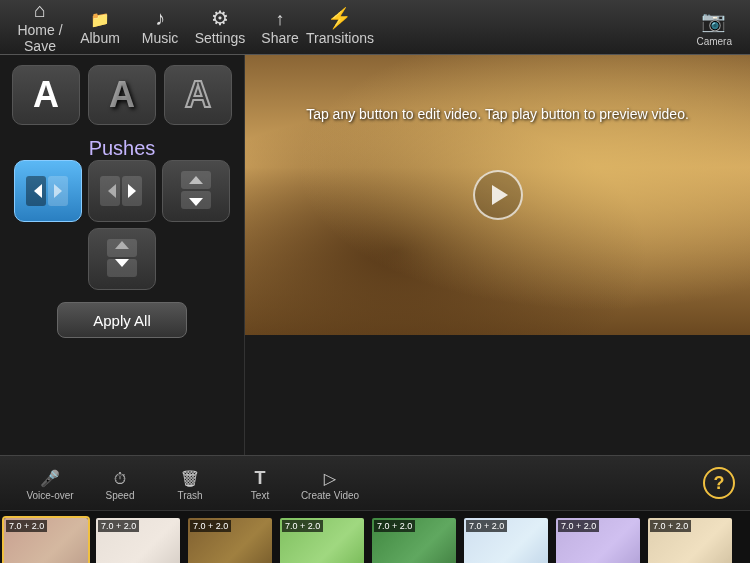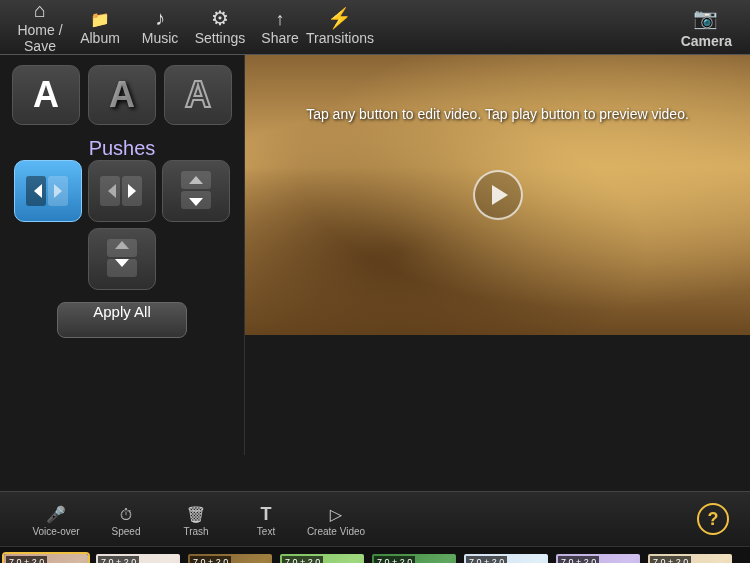--- a/index.html
+++ b/index.html
@@ -45,21 +45,21 @@
     .toolbar-spacer { flex: 1; }
     .camera-btn {
       display: flex;
       flex-direction: column;
       align-items: center;
       justify-content: center;
       cursor: pointer;
       padding: 4px 8px;
     }
     .camera-btn .icon { font-size: 22px; color: #ddd; }
-    .camera-btn .label { font-size: 14px; color: #ccc; margin-top: 2px; font-weight: bold; }
+    .camera-btn .label { font-size: 10px; color: #ccc; margin-top: 2px; }
 
     
     #main-area {
       display: flex;
       width: 750px;
       height: 400px;
     }
 
     
     #left-panel {
@@ -156,20 +156,21 @@
       margin-top: 12px;
       width: 130px;
       height: 36px;
       background: linear-gradient(to bottom, #555, #333);
       border-radius: 8px;
       border: 1px solid #666;
       color: #fff;
       font-size: 15px;
       cursor: pointer;
       display: flex;
+      align-items: center;
       justify-content: center;
     }
 
     
     #video-area {
       flex: 1;
       height: 280px;
       position: relative;
       background: #2a2010;
       overflow: hidden;
@@ -215,23 +216,22 @@
       margin-left: 4px;
     }
 
     
     #bottom-toolbar {
       width: 750px;
       height: 55px;
       background: linear-gradient(to bottom, #2a2a2a, #1a1a1a);
       display: flex;
       align-items: center;
-      padding: 0 21px;
+      padding: 0 15px;
       border-top: 1px solid #444;
-      margin-top: 36px;
     }
     .bottom-item {
       display: flex;
       flex-direction: column;
       align-items: center;
       justify-content: center;
       width: 70px;
       cursor: pointer;
     }
     .bottom-item .icon { font-size: 20px; color: #ccc; }

